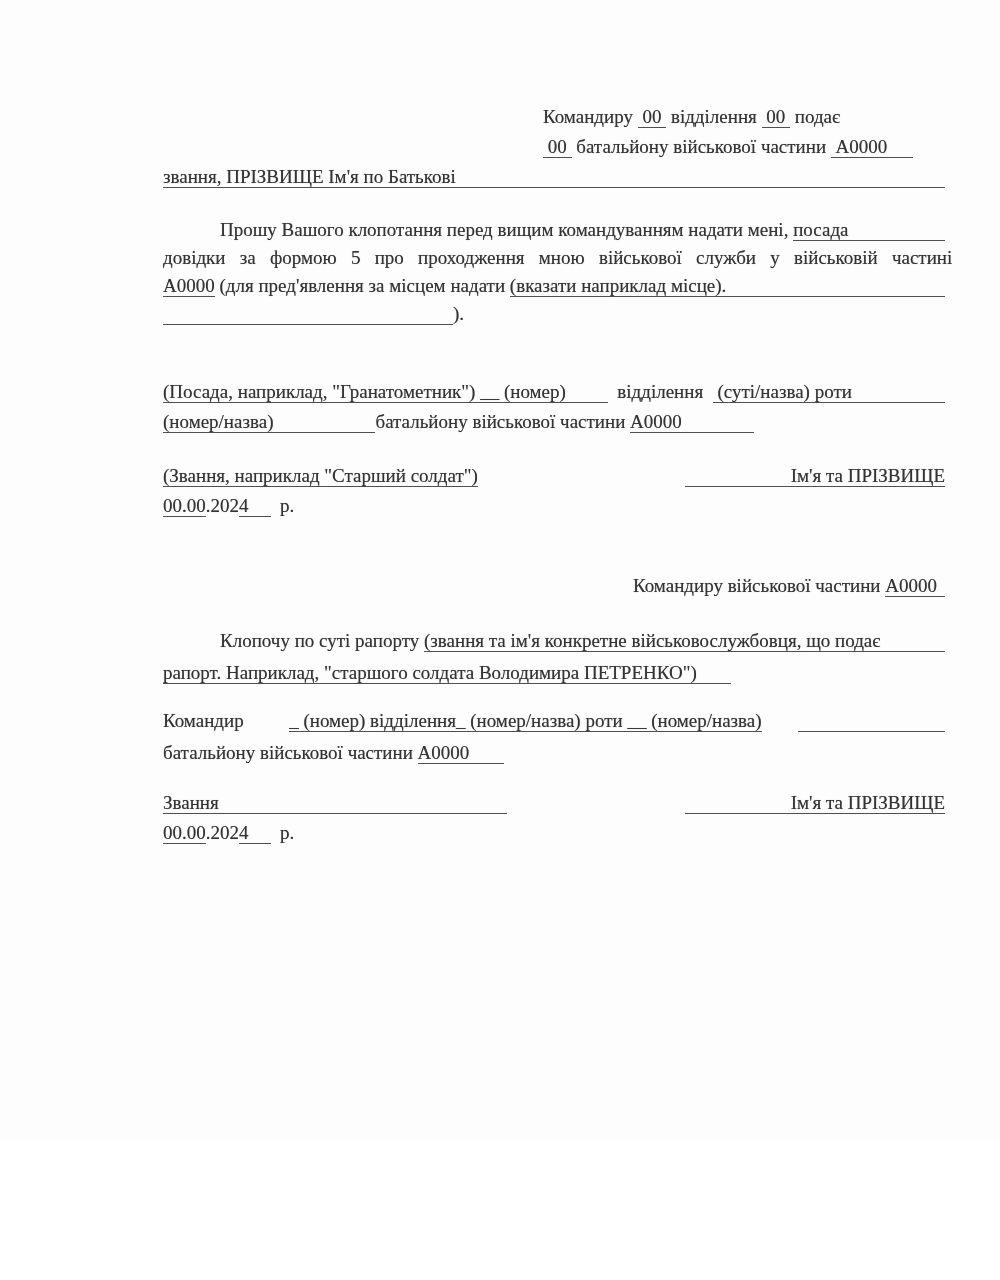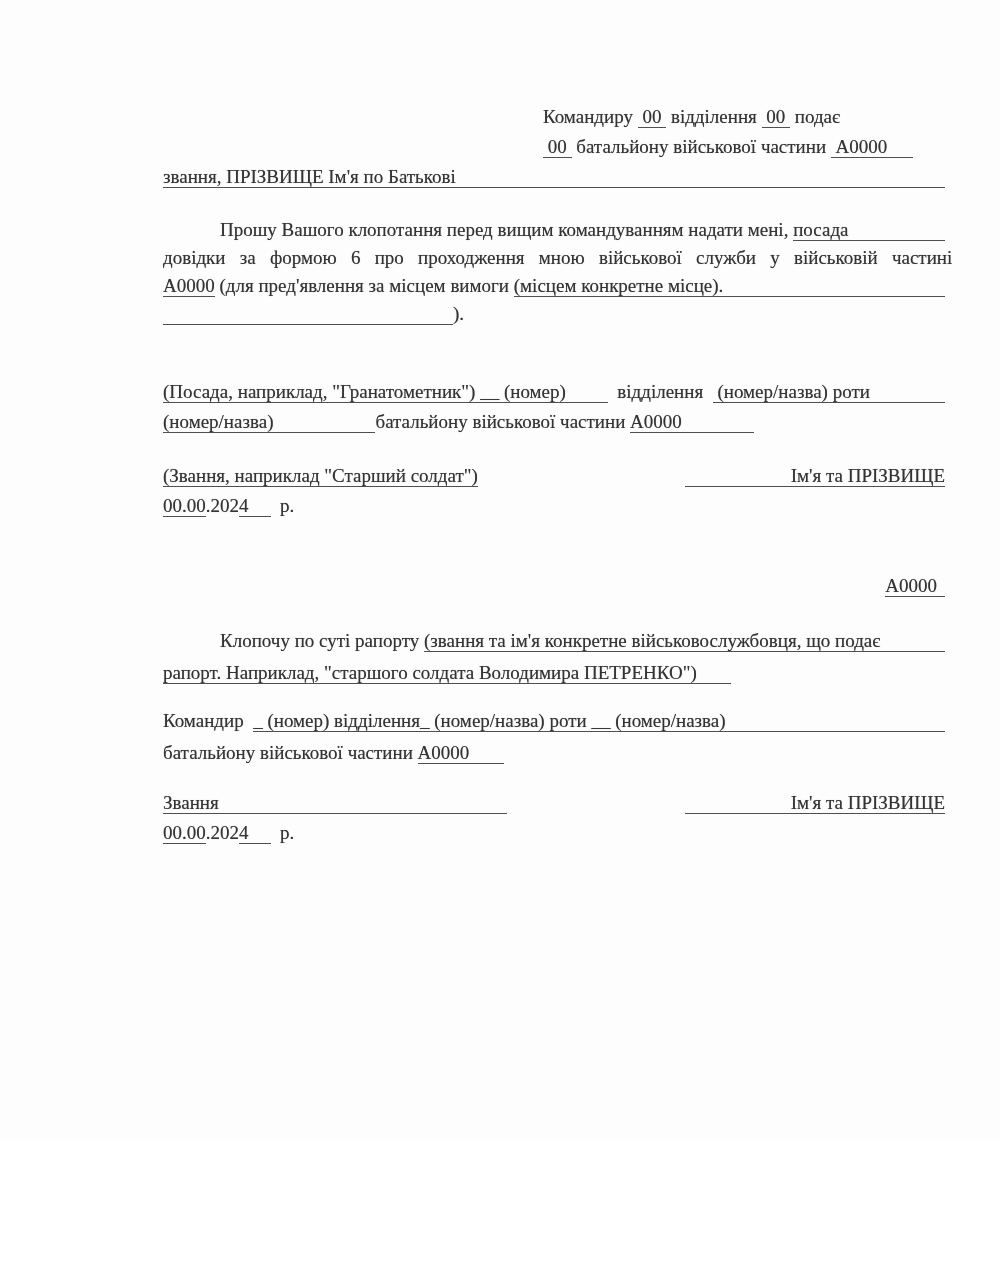--- a/index.html
+++ b/index.html
@@ -25,21 +25,21 @@
   .h28{height:28px;}
   .h32{height:32px;}
   .just{word-spacing:9.5px;}
   .shift{margin-left:380px;}
   .title-row{margin-top:24px;letter-spacing:1.5px;}
   .mt-body{margin-top:25px;}
   .mt-pos{margin-top:50px;}
   .mt-rank{margin-top:24px;}
   .mt-addr2{margin-top:50px;}
   .mt-endo{margin-top:25px;}
-  .mt-cmdr{margin-top:16px;}
+  .mt-cmdr{margin-top:16px;gap:36px;}
   .mt-rank2{margin-top:18px;}
 </style>
 </head>
 <body>
 
 <div class="page">
   <div class="content">
 
     <div>
       <div class="line shift">
@@ -63,40 +63,40 @@
           <span class="u">звання, ПРІЗВИЩЕ Ім'я по Батькові</span>
           <span class="blank fill">​</span>
         </div>
       <div class="line h28 mt-body">
           <span class="spacer" style="width: 57px;">​</span>
           <span>Прошу Вашого клопотання перед вищим командуванням надати мені, </span>
           <span class="u">посада</span>
           <span class="blank fill">​</span>
         </div>
       <div class="line h28 just">
-          <span>довідки за формою 6 про проходження мною військової служби у військовій частині</span>
+          <span>довідки за формою 5 про проходження мною військової служби у військовій частині</span>
         </div>
       <div class="line h28">
           <span class="u">А0000</span>
-          <span> (для пред'явлення за місцем вимоги </span>
-          <span class="u">(місцем конкретне місце).</span>
+          <span> (для пред'явлення за місцем надати </span>
+          <span class="u">(вказати наприклад місце).</span>
           <span class="blank fill">​</span>
         </div>
       <div class="line h28">
           <span class="blank" style="width: 290px;">​</span>
           <span>).</span>
         </div>
     </div>
 
     <div>
       <div class="line mt-pos">
           <span class="u">(Посада, наприклад, "Гранатометник") __ (номер)</span>
           <span class="blank" style="width: 42px;">​</span>
           <span>  відділення  </span>
-          <span class="u"> (номер/назва) роти</span>
+          <span class="u"> (суті/назва) роти</span>
           <span class="blank fill">​</span>
         </div>
       <div class="line">
           <span class="u">(номер/назва)</span>
           <span class="blank" style="width: 102px;">​</span>
           <span>батальйону військової частини </span>
           <span class="u">А0000</span>
           <span class="blank" style="width: 72px;">​</span>
         </div>
     </div>
@@ -109,20 +109,21 @@
     <div class="line">
         <span class="u">00.00</span>
         <span>.202</span>
         <span class="u">4</span>
         <span class="blank" style="width: 22px;">​</span>
         <span>  р.</span>
       </div>
 
     <div class="line mt-addr2">
         <span class="sfill">​</span>
+        <span>Командиру військової частини </span>
         <span class="u">А0000</span>
         <span class="blank" style="width: 8px;">​</span>
       </div>
 
     <div>
       <div class="line h32 mt-endo">
           <span class="spacer" style="width: 57px;">​</span>
           <span>Клопочу по суті рапорту </span>
           <span class="u">(звання та ім'я конкретне військовослужбовця, що подає</span>
           <span class="blank fill">​</span>

